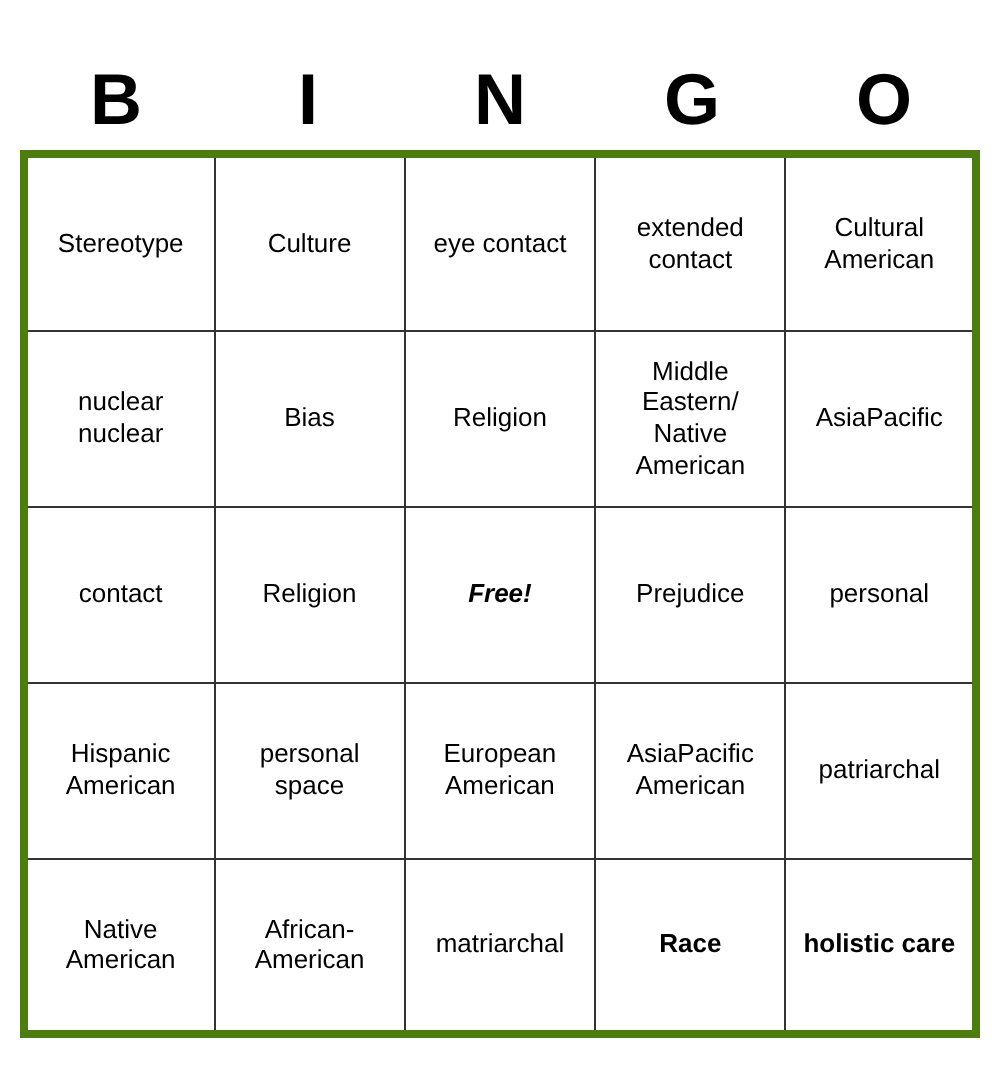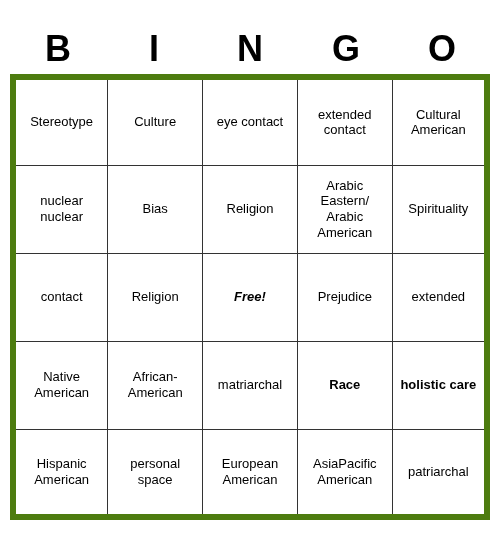--- a/index.html
+++ b/index.html
@@ -32,21 +32,21 @@
     }
 
     .bingo-letter {
       font-size: 36px;
       font-weight: bold;
       width: 88px;
       text-align: center;
     }
 
     .bingo-grid {
-      border: 6px solid #4d7c0f;
+      border: 4px solid #4d7c0f;
       border-collapse: collapse;
       width: 100%;
       table-layout: fixed;
     }
 
     .bingo-grid td {
       border: 1.5px solid #333;
       text-align: center;
       vertical-align: middle;
       height: 88px;
@@ -98,39 +98,39 @@
           <td class="cell-small">Stereotype</td>
           <td class="cell-large">Culture</td>
           <td>eye contact</td>
           <td>extended contact</td>
           <td>Cultural American</td>
         </tr>
         <tr>
           <td>nuclear nuclear</td>
           <td class="cell-large">Bias</td>
           <td>Religion</td>
-          <td class="cell-small">Arabic Eastern/ Arabic American</td>
-          <td>Spirituality</td>
+          <td class="cell-small">Middle Eastern/ Native American</td>
+          <td>AsiaPacific</td>
         </tr>
         <tr>
           <td>contact</td>
           <td>Religion</td>
           <td class="cell-free">Free!</td>
           <td>Prejudice</td>
-          <td>extended</td>
+          <td>personal</td>
+        </tr>
+        <tr>
+          <td class="cell-small">Hispanic American</td>
+          <td>personal space</td>
+          <td class="cell-small">European American</td>
+          <td class="cell-small">AsiaPacific American</td>
+          <td>patriarchal</td>
         </tr>
         <tr>
           <td class="cell-small">Native American</td>
           <td class="cell-small">African-American</td>
           <td class="cell-small">matriarchal</td>
           <td class="cell-race">Race</td>
           <td class="cell-medium">holistic care</td>
         </tr>
-        <tr>
-          <td class="cell-small">Hispanic American</td>
-          <td>personal space</td>
-          <td class="cell-small">European American</td>
-          <td class="cell-small">AsiaPacific American</td>
-          <td>patriarchal</td>
-        </tr>
       </tbody>
   </table>
 </div>
 
 </body></html>

